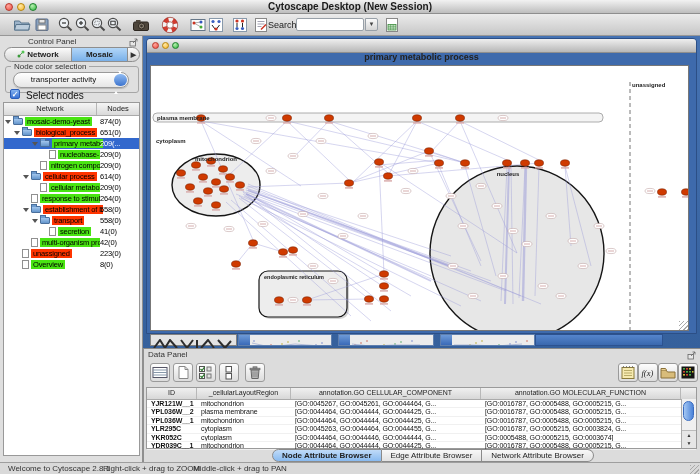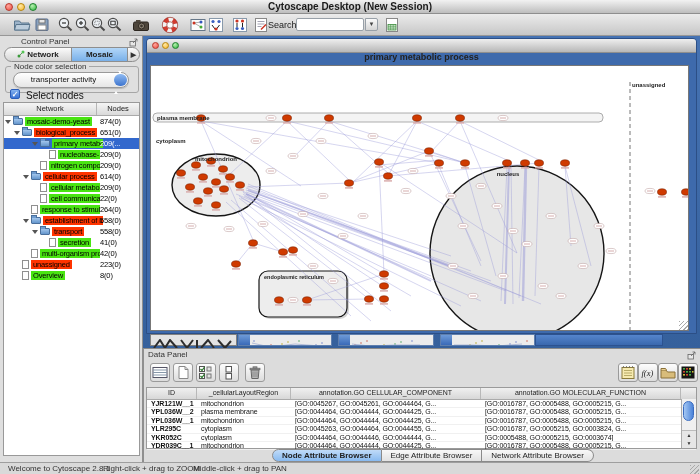--- a/index.html
+++ b/index.html
@@ -13,21 +13,21 @@
   .apptitle{position:absolute;left:0;right:0;text-align:center;font-size:10px;font-weight:bold;color:#1a1a1a;line-height:13px;}
   
   .toolbar{position:absolute;left:0;top:14px;width:700px;height:22px;background:linear-gradient(#ebebeb,#c7c7c7);border-bottom:1px solid #979797;box-sizing:border-box;}
   .tbtn{position:absolute;top:2px;width:18px;height:18px;}
   .tbtn svg{width:18px;height:18px;display:block;}
   .search-label{position:absolute;left:268px;top:6px;font-size:9px;color:#222;}
   .search-input{position:absolute;left:296px;top:4px;width:68px;height:13px;border:1px solid #98a0a8;border-radius:2px;font-size:9px;padding:0 3px;box-sizing:border-box;background:#fff;font-family:"Liberation Sans",sans-serif;}
   .search-dd{position:absolute;left:365px;top:4px;width:13px;height:13px;border:1px solid #98a0a8;background:linear-gradient(#fafafa,#d5d5d5);font-size:6px;line-height:11px;text-align:center;color:#444;border-radius:0 2px 2px 0;box-sizing:border-box;}
   
   .control-panel{position:absolute;left:0;top:36px;width:143px;height:426px;background:#dfdfdf;border-right:1px solid #8f8f8f;box-sizing:border-box;}
-  .cp-header{position:absolute;left:5px;top:0;width:100%;height:12px;font-size:8px;color:#333;padding-left:16px;box-sizing:border-box;line-height:12px;}
+  .cp-header{position:absolute;left:12px;top:0;width:100%;height:12px;font-size:8px;color:#333;padding-left:16px;box-sizing:border-box;line-height:12px;}
   .dock-ic{position:absolute;right:4px;top:2px;width:9px;height:9px;}
   .cp-tabs{position:absolute;left:4px;top:11px;height:15px;width:136px;}
   .tab{position:absolute;top:0;height:15px;line-height:14px;font-size:8px;font-weight:bold;color:#222;text-align:center;border:1px solid #8e8e8e;background:linear-gradient(#fbfbfb,#d4d4d4);box-sizing:border-box;}
   .tab.network{left:0;width:68px;border-radius:8px 0 0 8px;}
   .tab.mosaic{left:67px;width:57px;background:linear-gradient(#b2d6f8,#79b0e9);}
   .tab.arrow{left:123px;width:13px;border-radius:0 8px 8px 0;font-size:7px;color:#333;}
   .tab.network svg{vertical-align:-1px;margin-right:2px;}
   .groupbox{position:absolute;left:5px;top:30px;width:132px;height:25px;border:1px solid #a6a6a6;border-radius:3px;}
   .gb-legend{position:absolute;left:5px;top:-5px;background:#dfdfdf;padding:0 3px;font-size:8px;font-weight:normal;color:#333;white-space:nowrap;}
   .combo{position:absolute;left:7px;top:5px;width:116px;height:16px;background:linear-gradient(#ffffff,#e6e6e6);border:1px solid #9a9a9a;border-radius:8px;box-shadow:0 1px 1px rgba(0,0,0,.18);box-sizing:border-box;}
@@ -291,27 +291,20 @@
             <span class="tfolder"></span>
             <span class="tlabel red" style="max-width: 56px;">cellular process</span>
             <span class="tcount">614(0)</span>
           </div>
           <div class="trow">
             <span class="tind" style="width: 28px;"></span>
             <span class="texp hide"></span>
             <span class="tfile"></span>
             <span class="tlabel green" style="max-width: 47px;">cellular metabo</span>
             <span class="tcount">209(0)</span>
-          </div>
-          <div class="trow">
-            <span class="tind" style="width: 28px;"></span>
-            <span class="texp hide"></span>
-            <span class="tfile"></span>
-            <span class="tlabel green" style="max-width: 47px;">cell communica</span>
-            <span class="tcount">22(0)</span>
           </div>
           <div class="trow">
             <span class="tind" style="width: 19px;"></span>
             <span class="texp hide"></span>
             <span class="tfile"></span>
             <span class="tlabel green" style="max-width: 56px;">response to stimul</span>
             <span class="tcount">264(0)</span>
           </div>
           <div class="trow">
             <span class="tind" style="width: 19px;"></span>

